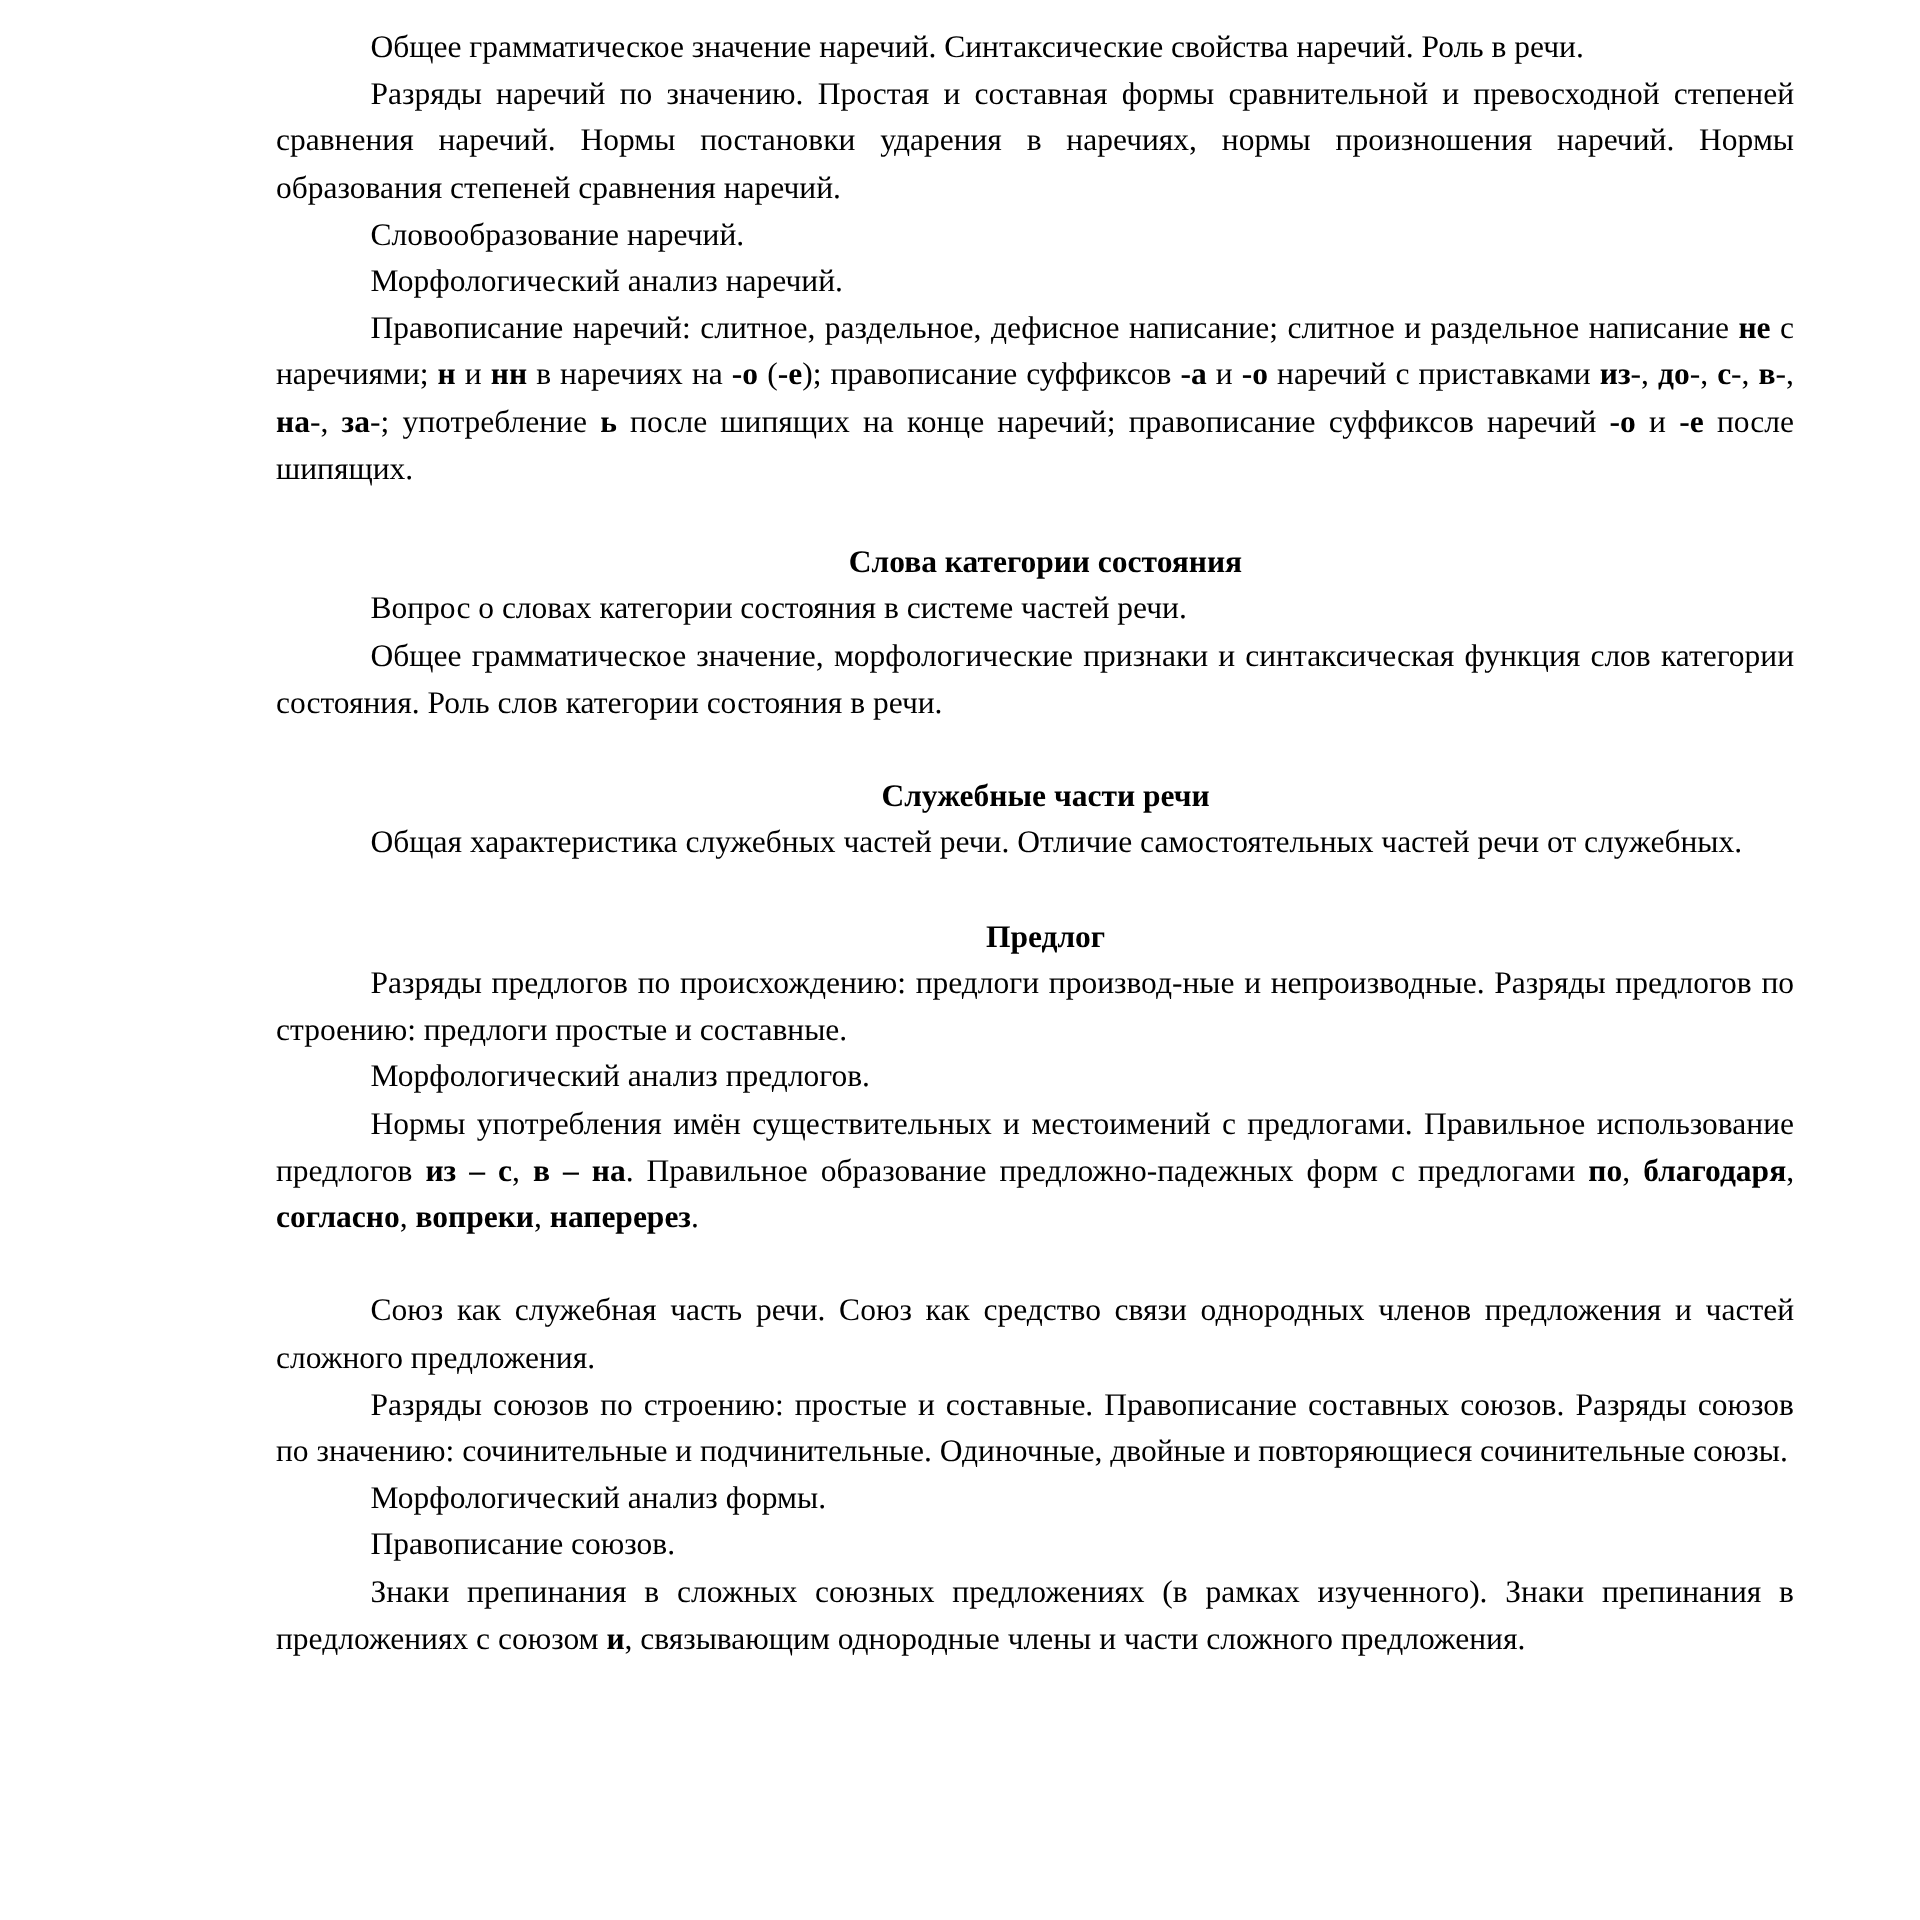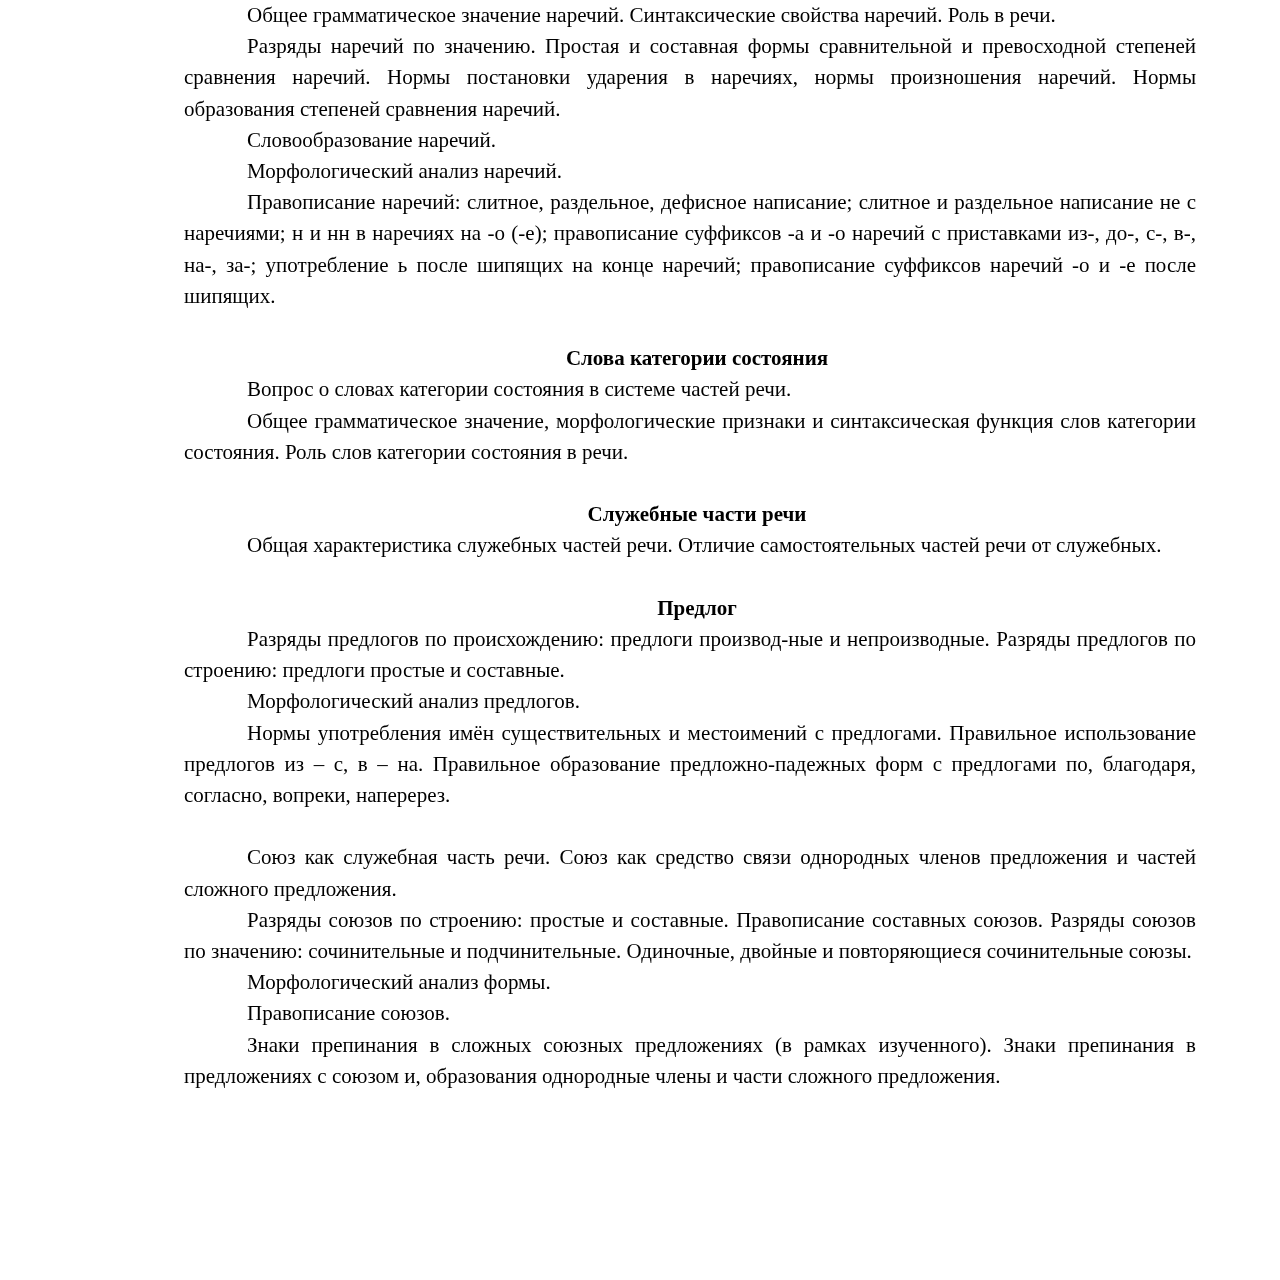--- a/index.html
+++ b/index.html
@@ -12,21 +12,21 @@
     height: 1280px;
     overflow: hidden;
     font-family: "Liberation Serif", "DejaVu Serif", serif;
     color: #000000;
   }
   .page {
     position: relative;
     width: 1280px;
     height: 1280px;
     box-sizing: border-box;
-    padding: 0 84px 0 184px;
+    padding: 16px 84px 0 184px;
   }
   .doc-body {
     width: 1012px;
     font-size: 21px;
     line-height: 31.2px;
     text-align: justify;
     text-justify: inter-word;
     hyphens: none;
     -webkit-hyphens: none;
   }
@@ -44,21 +44,21 @@
     font-size: 21px;
     line-height: 31.2px;
     font-weight: bold;
     text-indent: 14px;
     text-align: center;
   }
   .spacer {
     height: 31.2px;
     line-height: 31.2px;
   }
-  b, strong { font-weight: normal; }
+  b, strong { font-weight: bold; }
   .nb { font-weight: normal; }
 </style>
 </head>
 <body>
 
 <div class="page">
   <div class="doc-body" id="doc-body">
       <p class="para last-line-left">Общее грамматическое значение наречий. Синтаксические свойства наречий. Роль в речи.</p>
       <p class="para last-line-left">Разряды наречий по значению. Простая и составная формы сравнительной и превосходной степеней сравнения наречий. Нормы постановки ударения в наречиях, нормы произношения наречий. Нормы образования степеней сравнения наречий.</p>
       <p class="para last-line-left">Словообразование наречий.</p>
@@ -74,15 +74,15 @@
       <div class="spacer">&nbsp;</div>
       <h2 class="section-heading">Предлог</h2>
       <p class="para last-line-left">Разряды предлогов по происхождению: предлоги производ-ные и непроизводные. Разряды предлогов по строению: предлоги простые и составные.</p>
       <p class="para last-line-left">Морфологический анализ предлогов.</p>
       <p class="para last-line-left"><span class="nb">Нормы употребления имён существительных и местоимений с предлогами. Правильное использование предлогов </span><b>из – с</b><span class="nb">, </span><b>в – на</b><span class="nb">. Правильное образование предложно-падежных форм с предлогами </span><b>по</b><span class="nb">, </span><b>благодаря</b><span class="nb">, </span><b>согласно</b><span class="nb">, </span><b>вопреки</b><span class="nb">, </span><b>наперерез</b><span class="nb">.</span></p>
       <div class="spacer">&nbsp;</div>
       <p class="para last-line-left">Союз как служебная часть речи. Союз как средство связи однородных членов предложения и частей сложного предложения.</p>
       <p class="para last-line-left">Разряды союзов по строению: простые и составные. Правописание составных союзов. Разряды союзов по значению: сочинительные и подчинительные. Одиночные, двойные и повторяющиеся сочинительные союзы.</p>
       <p class="para last-line-left">Морфологический анализ формы.</p>
       <p class="para last-line-left">Правописание союзов.</p>
-      <p class="para last-line-left"><span class="nb">Знаки препинания в сложных союзных предложениях (в рамках изученного). Знаки препинания в предложениях с союзом </span><b>и</b><span class="nb">, образования однородные члены и части сложного предложения.</span></p>
+      <p class="para last-line-left"><span class="nb">Знаки препинания в сложных союзных предложениях (в рамках изученного). Знаки препинания в предложениях с союзом </span><b>и</b><span class="nb">, связывающим однородные члены и части сложного предложения.</span></p>
     </div>
 </div>
 
 </body></html>

